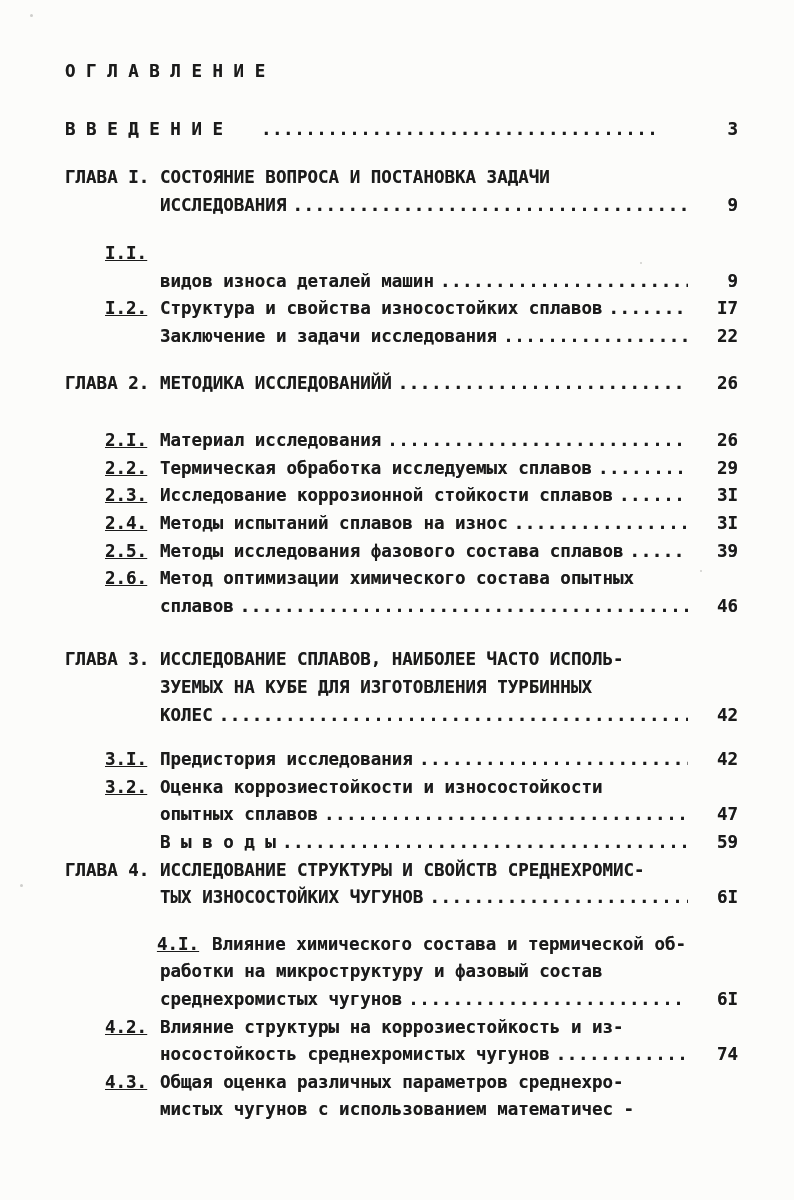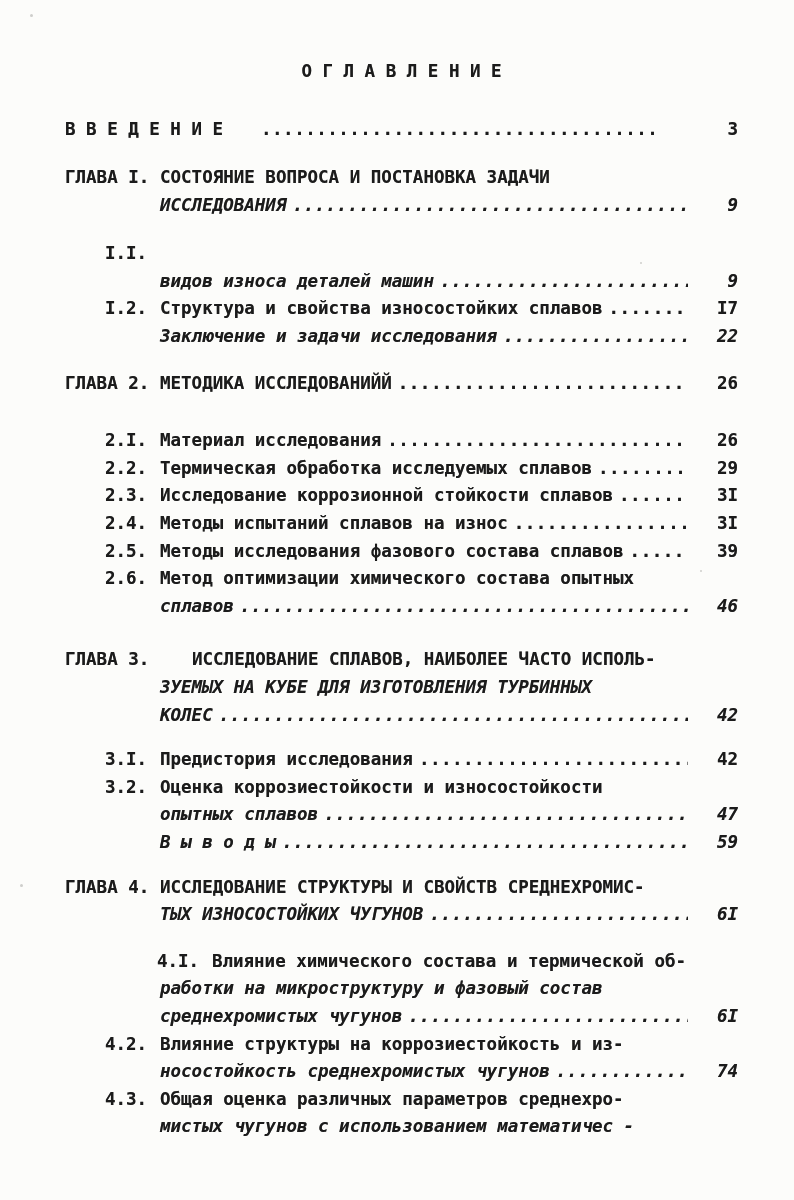--- a/index.html
+++ b/index.html
@@ -14,36 +14,35 @@
     font-size: 17.5px;
     font-weight: 700;
     color: #1b1b1b;
     text-shadow: 0 0 0.5px rgba(20,20,20,0.55);
   }
   .content {
     position: absolute;
     top: 58px; left: 65px; right: 56px;
   }
   .title-row {
-    text-align: center;
     line-height: 27.5px;
     white-space: nowrap;
   }
   .row {
     display: flex;
     align-items: baseline;
     line-height: 27.6px;
     white-space: nowrap;
   }
   .row.intro   { padding-left: 0; gap: 32px; }
-  .row.chapter { padding-left: 0; margin-top: 17px; }
+  .row.chapter { padding-left: 0; }
   .row.section { padding-left: 40px; }
-  .row.cont    { padding-left: 95px; font-style: italic; }
+  .row.cont    { padding-left: 95px; }
   .lbl-chapter { flex: 0 0 95px; }
-  .lbl-section { flex: 0 0 55px; }
+  .lbl-section { flex: 0 0 55px; text-decoration: underline; }
   .txt { flex: 0 0 auto; }
   .leader {
     flex: 1 1 auto;
     overflow: hidden;
     margin: 0 4px 0 6px;
     letter-spacing: 0.5px;
   }
   .pagenum {
     flex: 0 0 46px;
     text-align: right;
@@ -132,21 +131,21 @@
         </div>
         <div class="row section">
           <span class="lbl-section">2.6.</span>
           <span class="txt">Метод оптимизации химического состава опытных</span>
         </div>
         <div class="row cont">
           <span class="txt">сплавов</span>
           <span class="leader">............................................................................................................................................</span>
           <span class="pagenum">46</span>
         </div>
-        <div class="row chapter" style="margin-top: 26px; gap: 32px;">
+        <div class="row chapter" style="margin-top: 26px;">
           <span class="lbl-chapter">ГЛАВА 3.</span>
           <span class="txt">ИССЛЕДОВАНИЕ СПЛАВОВ, НАИБОЛЕЕ ЧАСТО ИСПОЛЬ-</span>
         </div>
         <div class="row cont">
           <span class="txt">ЗУЕМЫХ НА КУБЕ ДЛЯ ИЗГОТОВЛЕНИЯ ТУРБИННЫХ</span>
         </div>
         <div class="row cont">
           <span class="txt">КОЛЕС</span>
           <span class="leader">............................................................................................................................................</span>
           <span class="pagenum">42</span>

